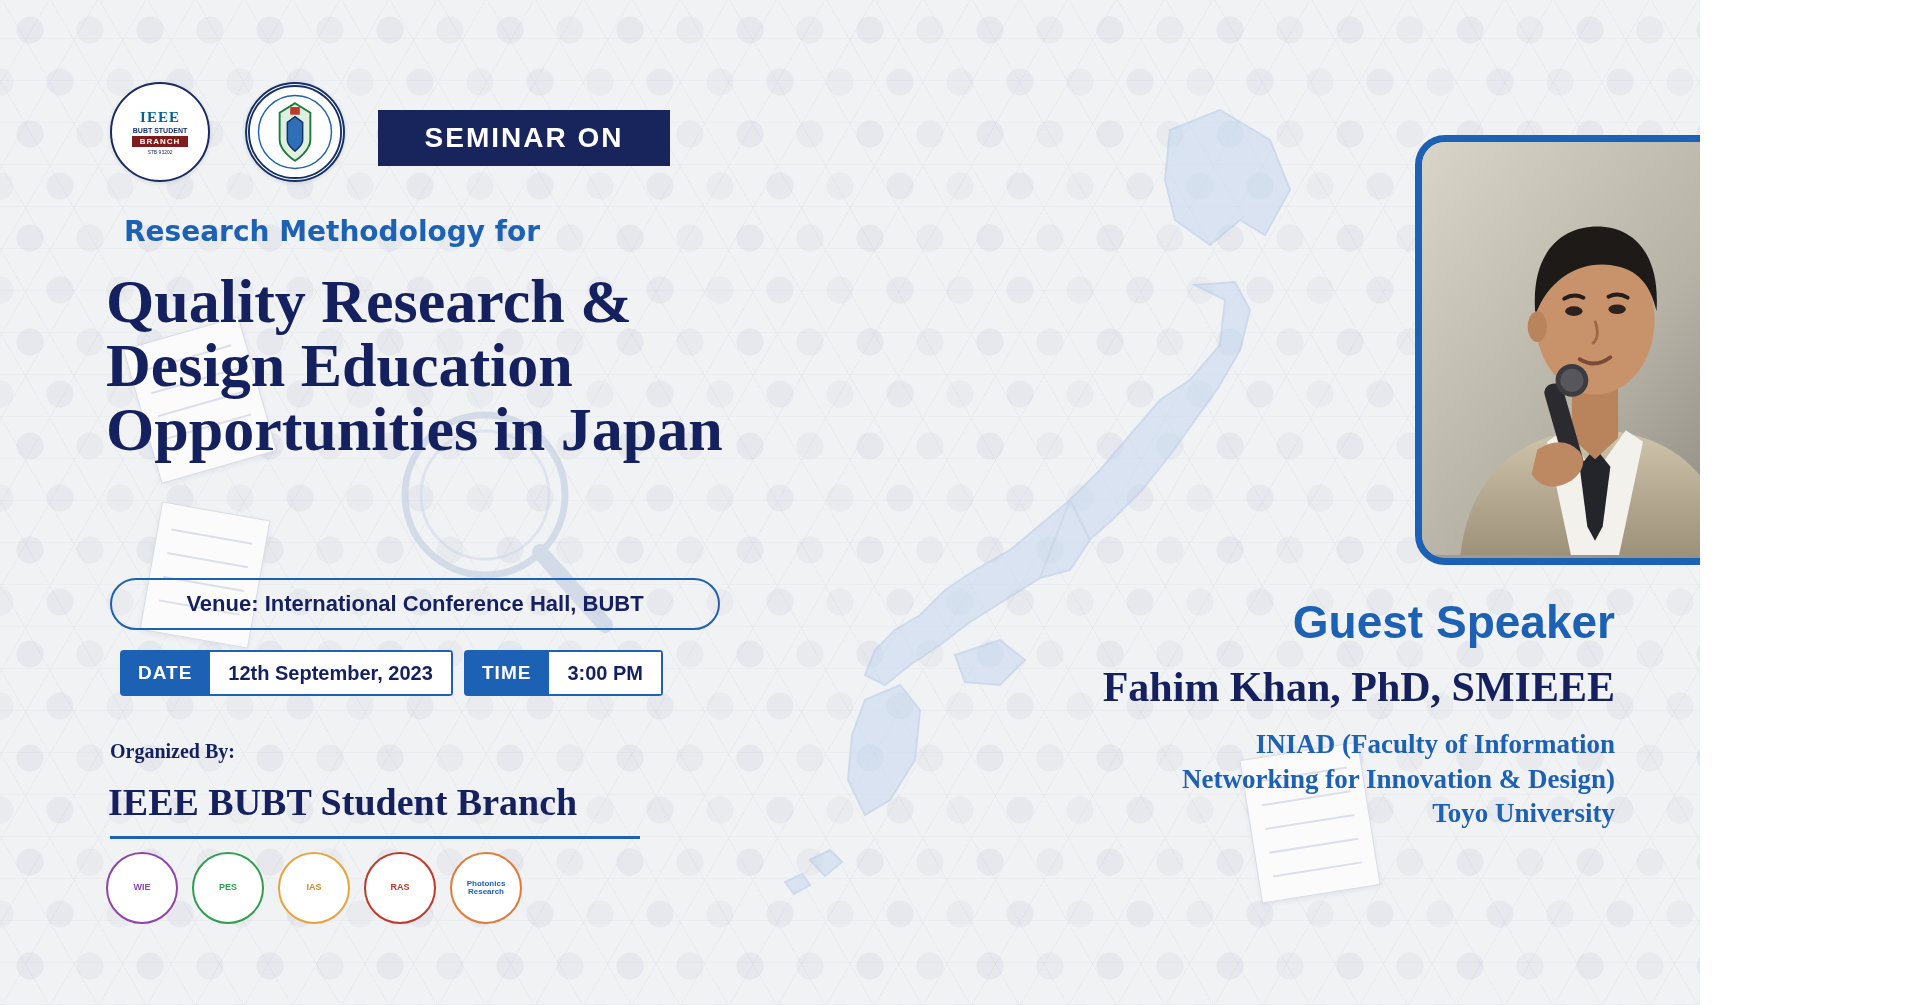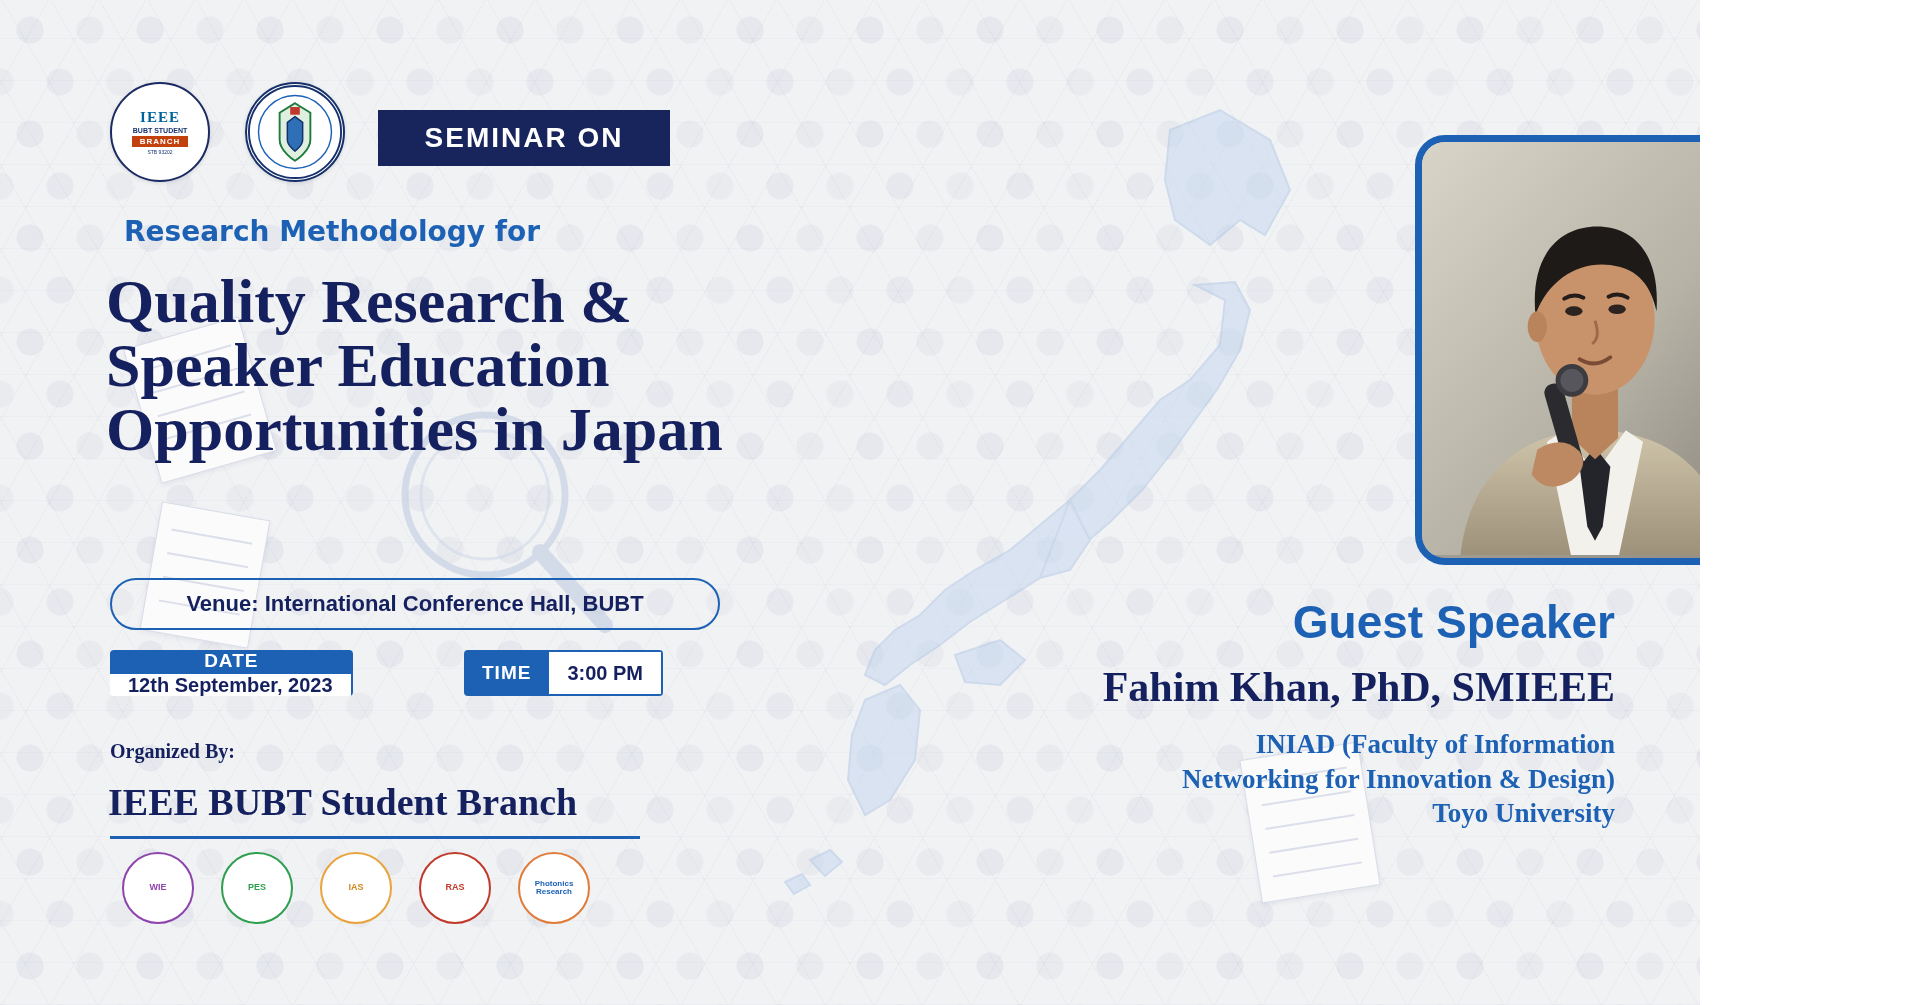--- a/index.html
+++ b/index.html
@@ -64,21 +64,21 @@
     box-shadow: 0 1px 4px rgba(0,0,0,0.12);
     overflow: hidden;
   }
   #ieee-sb-logo { left: 110px; top: 82px; width: 100px; height: 100px; }
   #ieee-sb-logo .l1 {
     font-size: 15px; font-weight: 700; color: #00629b; letter-spacing: 1px;
     font-family: "Liberation Serif", serif;
   }
   #ieee-sb-logo .l2 { font-size: 7px; font-weight: 700; color: #15306b; margin-top: 1px; }
   #ieee-sb-logo .l3 {
-    font-size: 8px; font-weight: 700; color: #ffffff; background: #c2410c;
+    font-size: 8px; font-weight: 700; color: #ffffff; background: #7f1d1d;
     padding: 1px 8px; margin-top: 2px; letter-spacing: 1px;
   }
   #ieee-sb-logo .l4 { font-size: 5px; color: #15306b; margin-top: 2px; }
   #bubt-logo { left: 245px; top: 82px; width: 100px; height: 100px; border-color:#15306b; }
 
   
   #seminar-on {
     position: absolute; left: 378px; top: 110px;
     width: 292px; height: 56px;
     background: #17255c;
@@ -118,43 +118,43 @@
   .dt-label {
     background: #1d61b5; color: #fff; font-weight: 700; font-size: 19px;
     display: flex; align-items: center; justify-content: center;
     padding: 0 18px; letter-spacing: 1px;
   }
   .dt-value {
     background: #ffffff; color: #15205e; font-weight: 700; font-size: 20px;
     display: flex; align-items: center; justify-content: center;
     padding: 0 18px; border: 2px solid #1d61b5; border-left: none;
   }
-  #date-group { left: 110px; top: 650px; flex-direction: column; }
+  #date-group { left: 120px; top: 650px; }
   #time-group { left: 464px; top: 650px; }
 
   
   #org-label {
     position: absolute; left: 110px; top: 740px;
     font-size: 20px; font-weight: 700; color: #15205e;
     font-family: "Liberation Serif", serif;
   }
   #org-name {
     position: absolute; left: 108px; top: 780px;
     font-size: 38px; font-weight: 700; color: #15205e;
     font-family: "Liberation Serif", serif;
   }
   #org-rule {
     position: absolute; left: 110px; top: 836px;
     width: 530px; height: 3px; background: #1d61b5;
   }
 
   
   #chapter-logos {
-    position: absolute; left: 122px; top: 852px;
-    display: flex; gap: 27px;
+    position: absolute; left: 106px; top: 852px;
+    display: flex; gap: 14px;
   }
   .chap {
     width: 72px; height: 72px; border-radius: 50%;
     background: #fff; border: 2px solid #cfd4e2;
     display: flex; align-items: center; justify-content: center;
     font-size: 9px; font-weight: 700; text-align: center; line-height: 1.05;
     overflow: hidden;
   }
 
   
@@ -269,21 +269,21 @@
       <path d="M50,34 L58,40 L58,58 C58,64 50,70 50,70 C50,70 42,64 42,58 L42,40 Z" fill="#2f6fb5" stroke="#15306b" stroke-width="1.5"></path>
       <rect x="45" y="24" width="10" height="8" fill="#c0392b"></rect>
     </svg>
   </div>
 
   <div id="seminar-on">SEMINAR ON</div>
 
   <div id="title-line1">Research Methodology for</div>
   <div id="title-main">
     <div>Quality Research &amp;</div>
-    <div>Speaker Education</div>
+    <div>Design Education</div>
     <div>Opportunities in Japan</div>
   </div>
 
   <div id="venue-box">Venue: International Conference Hall, BUBT</div>
 
   <div class="dt-group" id="date-group">
     <div class="dt-label">DATE</div>
     <div class="dt-value">12th September, 2023</div>
   </div>
 

